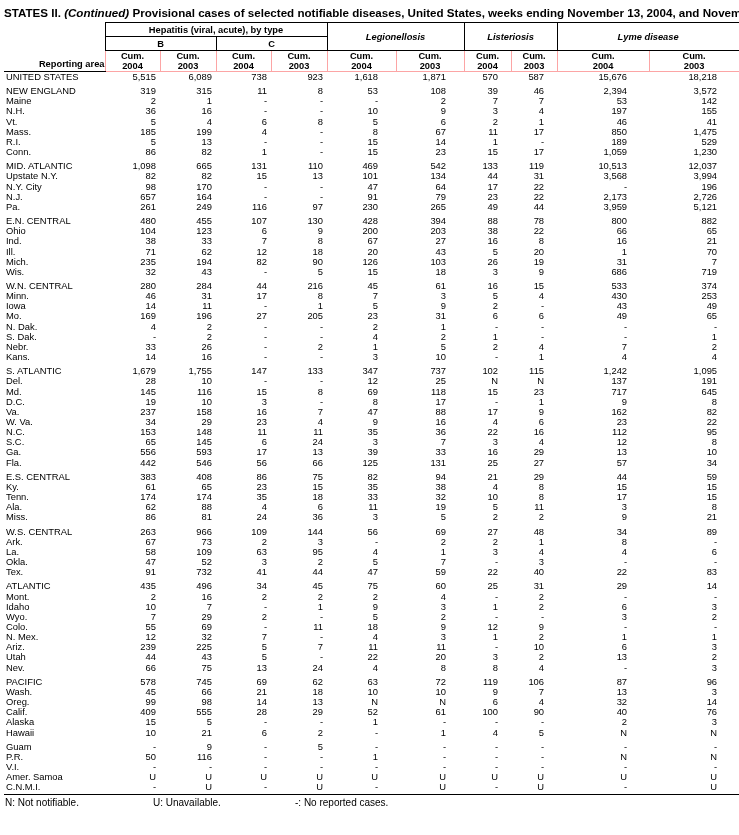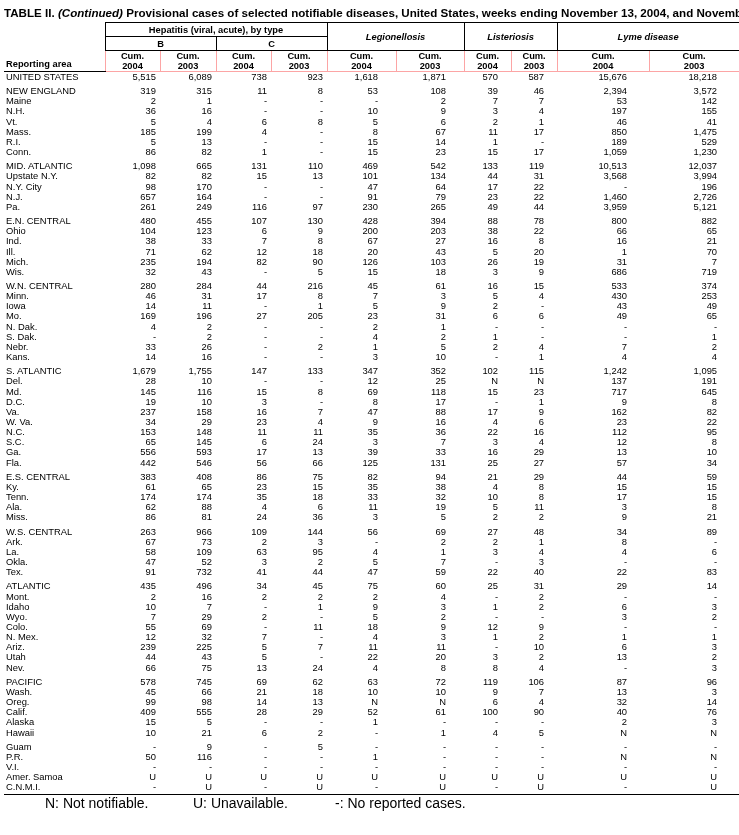--- a/index.html
+++ b/index.html
@@ -11,51 +11,51 @@
   }
   .title { font-size:11.6px; font-weight:bold; line-height:13px; }
   .title .t1 { white-space:nowrap; }
   .title i { font-style:italic; }
 
   table.tbl { border-collapse:collapse; table-layout:fixed; width:735px; margin-top:3px; }
   .tbl th, .tbl td { padding:0; margin:0; }
 
   
   thead th { font-weight:bold; font-size:9.3px; line-height:10px; vertical-align:middle; text-align:center; }
-  th.rep   { text-align:left; vertical-align:bottom; padding-left:2px; padding-bottom:2px;
+  th.rep   { text-align:right; vertical-align:bottom; padding-left:2px; padding-bottom:2px;
              border-bottom:1px solid #000; }
   th.grp-hep  { border:1px solid #000; height:13px; }
   th.grp-dis  { border:1px solid #000; vertical-align:middle;font-style:italic; }
   th.sub      { border:1px solid #000; height:13px; }
   th.cum      { border:1px solid #fca5a5; height:20px; }
   th.cum span { display:block; }
 
   
   tbody td { font-size:9.4px; line-height:10.15px; white-space:nowrap; }
   td.label { text-align:left; padding-left:2px; }
   td.num   { text-align:right; }
   tr.section-start td { padding-top:4px; }
   
   td.p-hep  { padding-right:4px; }
   td.p-leg  { padding-right:18px; }
   td.p-lis  { padding-right:13px; }
   td.p-lyme { padding-right:22px; }
   tr.last-row td { border-bottom:1px solid #000; padding-bottom:2px; }
 
-  .footnotes { font-size:14px; line-height:10.5px; margin-top:3px; padding-left:1px;margin-left:40px; }
+  .footnotes { font-size:10px; line-height:10.5px; margin-top:3px; padding-left:1px; }
   .footnotes .fn-a { display:inline-block; width:148px; }
   .footnotes .fn-b { display:inline-block; width:142px; }
 </style>
 </head>
 <body>
 
 <div class="page">
 
   <div class="title">
-    <div class="t1"><span>TABLE II.</span> <i>(Continued)</i> <span>Provisional cases of selected notifiable diseases, United States, weeks ending November 13, 2004, and November 8, 2003</span></div>
+    <div class="t1"><span>STATES II.</span> <i>(Continued)</i> <span>Provisional cases of selected notifiable diseases, United States, weeks ending November 13, 2004, and November 8, 2003</span></div>
   </div>
 
   <table class="tbl">
     <colgroup>
       <col style="width:101px">
       <col style="width:55px">
         <col style="width:56px">
         <col style="width:55px">
         <col style="width:56px">
       <col style="width:69px">
@@ -267,21 +267,21 @@
         <tr>
           <td class="label">N.J.</td>
           <td class="num p-hep">657</td>
           <td class="num p-hep">164</td>
           <td class="num p-hep">-</td>
           <td class="num p-hep">-</td>
           <td class="num p-leg">91</td>
           <td class="num p-leg">79</td>
           <td class="num p-lis">23</td>
           <td class="num p-lis">22</td>
-          <td class="num p-lyme">1,460</td>
+          <td class="num p-lyme">2,173</td>
           <td class="num p-lyme">2,726</td>
         </tr>
         <tr>
           <td class="label">Pa.</td>
           <td class="num p-hep">261</td>
           <td class="num p-hep">249</td>
           <td class="num p-hep">116</td>
           <td class="num p-hep">97</td>
           <td class="num p-leg">230</td>
           <td class="num p-leg">265</td>
@@ -472,21 +472,21 @@
           <td class="num p-lyme">4</td>
           <td class="num p-lyme">4</td>
         </tr>
         <tr class="section-start">
           <td class="label">S. ATLANTIC</td>
           <td class="num p-hep">1,679</td>
           <td class="num p-hep">1,755</td>
           <td class="num p-hep">147</td>
           <td class="num p-hep">133</td>
           <td class="num p-leg">347</td>
-          <td class="num p-leg">352</td>
+          <td class="num p-leg">737</td>
           <td class="num p-lis">102</td>
           <td class="num p-lis">115</td>
           <td class="num p-lyme">1,242</td>
           <td class="num p-lyme">1,095</td>
         </tr>
         <tr>
           <td class="label">Del.</td>
           <td class="num p-hep">28</td>
           <td class="num p-hep">10</td>
           <td class="num p-hep">-</td>

